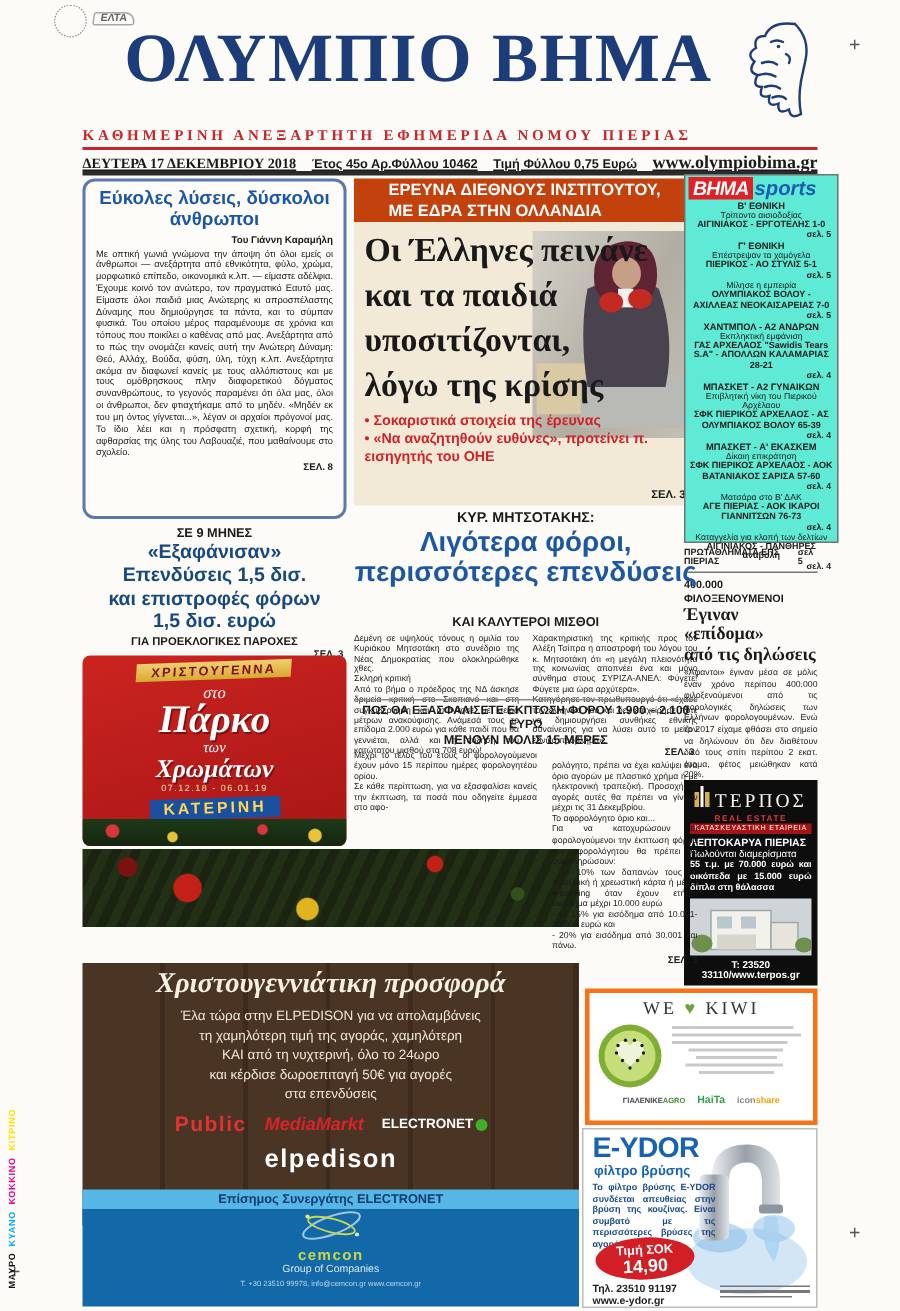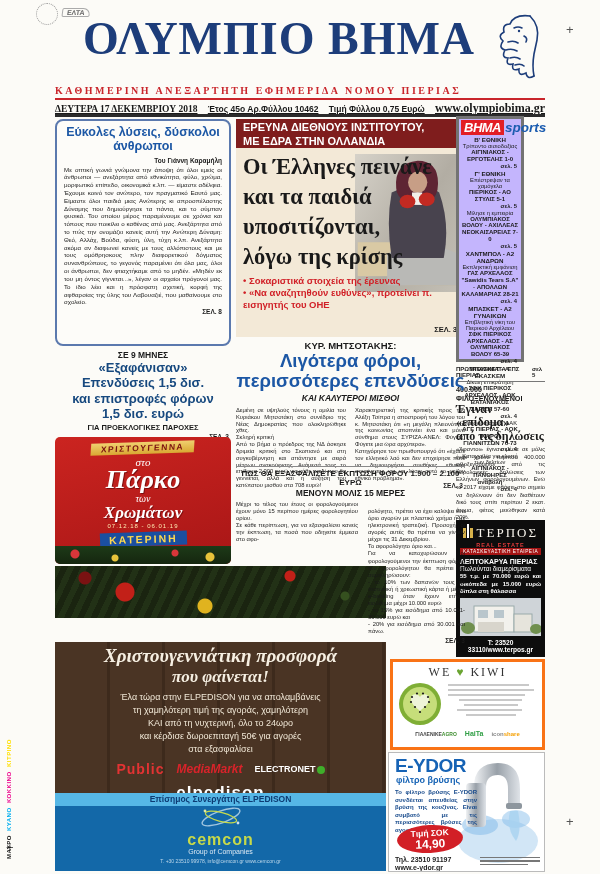--- a/index.html
+++ b/index.html
@@ -41,29 +41,29 @@
   #parko .nm2{font-size:17px;font-weight:bold;font-style:italic;line-height:1;text-shadow:1px 1px 0 #7c0f0f;}
   #parko .dt{font-size:6px;letter-spacing:1px;color:#ffe9b0;margin-top:2px;}
   #parko .city{display:inline-block;background:#1b4fa0;color:#ffd94f;font-weight:bold;font-size:10.5px;letter-spacing:2px;padding:1px 9px;transform:rotate(-2deg);margin-top:2px;}
   #parko .trees{position:absolute;left:0;bottom:0;width:100%;height:18px;background:
      radial-gradient(circle 4px at 20px 8px,#d8363a 0 4px,transparent 5px),
      radial-gradient(circle 3px at 60px 12px,#e7c33a 0 3px,transparent 4px),
      radial-gradient(circle 3px at 120px 7px,#d8363a 0 3px,transparent 4px),
      radial-gradient(circle 4px at 155px 11px,#e7c33a 0 4px,transparent 5px),
      linear-gradient(#1d3a18,#15260f);}
   
-  #lead-kicker{left:236px;top:119px;width:229px;height:29px;background:#7f1d1d;color:#fff;font-size:11px;font-weight:bold;line-height:1.25;padding:2px 7px;box-sizing:border-box;}
+  #lead-kicker{left:236px;top:119px;width:229px;height:29px;background:#c2410c;color:#fff;font-size:11px;font-weight:bold;line-height:1.25;padding:2px 23px;box-sizing:border-box;}
   #lead{left:236px;top:148px;width:229px;height:189px;background:#f3e9d7;padding:4px 7px;box-sizing:border-box;}
   #lead-photo{position:absolute;right:5px;top:6px;width:105px;height:138px;background:linear-gradient(120deg,#d6d2c9,#b2ada3 55%,#c4c0b6);}
   #lead .hl{position:relative;z-index:2;font-family:"Liberation Serif",serif;font-size:22.5px;font-weight:bold;line-height:1.33;color:#191919;}
   #lead .bullets{position:relative;z-index:2;margin-top:3px;color:#d12128;font-weight:bold;font-size:9.5px;line-height:1.3;}
   #lead .bullets div::before{content:"• ";}
   #lead .r{position:absolute;right:8px;bottom:3px;font-size:7.5px;font-weight:bold;}
   
-  #sports{left:456px;top:116px;width:68px;height:246px;border:3px solid #737373;box-sizing:border-box;padding:1px 2px;background:#c4b5fd;}
+  #sports{left:456px;top:116px;width:103px;height:246px;border:1px solid #737373;box-sizing:border-box;padding:1px 2px;background:#5eead4;}
   #sports .hd{display:flex;align-items:center;margin-bottom:1px;}
   #sports .bhma{background:#e31e24;color:#fff;font-weight:900;font-style:italic;font-size:13px;padding:0 3px;letter-spacing:-.5px;}
   #sports .sp{color:#1b5cb0;font-weight:900;font-style:italic;font-size:13.5px;margin-left:1px;}
   .sp-item{text-align:center;margin-bottom:1px;}
   .sp-item .sec{font-size:6.2px;font-weight:800;}
   .sp-item .l1{font-size:5.8px;}
   .sp-item .l2{font-size:6px;font-weight:bold;line-height:1.15;}
   .sp-item .pg{font-size:5.8px;font-weight:bold;text-align:right;padding-right:2px;}
   
   #ghosts{left:456px;top:366px;width:89px;}
@@ -110,28 +110,28 @@
   #elp-wood .h2{font-family:"Liberation Serif",serif;font-style:italic;font-weight:bold;font-size:17px;}
   #elp-wood .bl{font-size:9px;line-height:1.45;color:#f0e7d6;}
   #elp-wood .retail{display:flex;justify-content:center;align-items:center;gap:12px;margin-top:5px;}
   #elp-wood .pb{color:#e23333;font-weight:900;font-size:14px;letter-spacing:1px;}
   #elp-wood .mm{color:#d8232a;font-weight:900;font-style:italic;font-size:12px;}
   #elp-wood .en{color:#fff;font-weight:900;font-size:9px;}
   #elp-wood .en i{display:inline-block;width:8px;height:8px;border-radius:50%;background:#3fae2a;vertical-align:middle;margin-left:1px;}
   #elp-wood .brand{font-size:17px;letter-spacing:1px;color:#fff;margin-top:6px;font-weight:bold;}
   #elp-partner{left:55px;top:793px;width:331px;height:13px;background:#56b7e6;color:#0d3b73;font-weight:bold;font-size:8.5px;text-align:center;line-height:13px;}
   #cemcon{left:55px;top:806px;width:331px;height:65px;background:#1368a8;text-align:center;color:#fff;}
-  #cemcon .nm{color:#c6d94a;font-weight:bold;font-size:16px;letter-spacing:1px;line-height:1;}
+  #cemcon .nm{color:#c6d94a;font-weight:bold;font-size:10px;letter-spacing:1px;line-height:1;}
   #cemcon .sb{font-size:7px;color:#dce9f3;}
   #cemcon .ct{font-size:5px;color:#bcd7ea;margin-top:3px;}
   
   #mits{left:236px;top:340px;width:229px;text-align:center;}
   #mits .k{font-size:9.5px;font-weight:bold;}
   #mits .h{font-size:18.5px;font-weight:bold;color:#1c57a5;line-height:1.08;}
-  #mits .s{font-size:8.5px;font-weight:bold;margin-top:2px;font-style:italic;}
+  #mits .s{font-size:8.5px;font-weight:bold;margin-top:18px;}
   #mits .cols{display:flex;gap:9px;margin-top:4px;text-align:justify;}
   #mits .cols>div{width:110px;font-size:5.8px;line-height:1.18;white-space:pre-line;}
   #mits .r{position:absolute;right:2px;bottom:0;font-size:6.5px;font-weight:bold;}
   #mid-divider{left:236px;top:466px;width:229px;height:1px;background:#8a8a8a;}
   
   #haratsi{left:236px;top:469px;width:229px;text-align:center;}
   #haratsi .k{font-size:8px;font-weight:bold;}
   #haratsi .h{font-size:16.5px;font-weight:bold;color:#1c57a5;line-height:1.05;}
   #haratsi .s{font-size:8.5px;font-weight:bold;margin-top:1px;}
   #haratsi .cols{display:flex;margin-top:3px;text-align:justify;}
@@ -372,36 +372,35 @@
     <div class="logos">
       <span class="lg1"><span>ΓΙΑΛΕΝΙΚΕ</span><b>AGRO</b></span>
       <span class="lg2">HaiTa</span>
       <span class="lg3"><span>icon</span><b>share</b></span>
     </div>
   </div>
 
   <div class="abs" id="elp-tree"></div>
   <div class="abs" id="elp-wood">
     <div class="h1">Χριστουγεννιάτικη προσφορά</div>
-    <div class="h2">που φαίνεται!</div>
     <div class="bl" style="margin-top:4px">
       <div>Έλα τώρα στην ELPEDISON για να απολαμβάνεις</div>
       <div>τη χαμηλότερη τιμή της αγοράς, χαμηλότερη</div>
       <div>ΚΑΙ από τη νυχτερινή, όλο το 24ωρο</div>
       <div>και κέρδισε δωροεπιταγή 50€ για αγορές</div>
-      <div>στα εξασφαλίσει</div>
+      <div>στα επενδύσεις</div>
     </div>
     <div class="retail">
       <span class="pb">Public</span>
       <span class="mm">MediaMarkt</span>
       <span class="en"><span>ELECTRONET</span><i></i></span>
     </div>
     <div class="brand">elpedison</div>
   </div>
-  <div class="abs" id="elp-partner">Επίσημος Συνεργάτης ELPEDISON</div>
+  <div class="abs" id="elp-partner">Επίσημος Συνεργάτης ELECTRONET</div>
 
   <div class="abs" id="cemcon">
     <svg width="48" height="22" viewBox="0 0 48 22">
       <ellipse cx="24" cy="11" rx="20" ry="6" fill="none" stroke="#9fc5e0" stroke-width="1.4" transform="rotate(-20 24 11)"></ellipse>
       <ellipse cx="24" cy="11" rx="16" ry="4.5" fill="none" stroke="#c6d94a" stroke-width="1.2" transform="rotate(14 24 11)"></ellipse>
       <circle cx="8" cy="5" r="1.4" fill="#dfe9a0"></circle>
         <circle cx="41" cy="17" r="1.4" fill="#cfe2f0"></circle>
     </svg>
     <div class="nm">cemcon</div>
     <div class="sb">Group of Companies</div>

